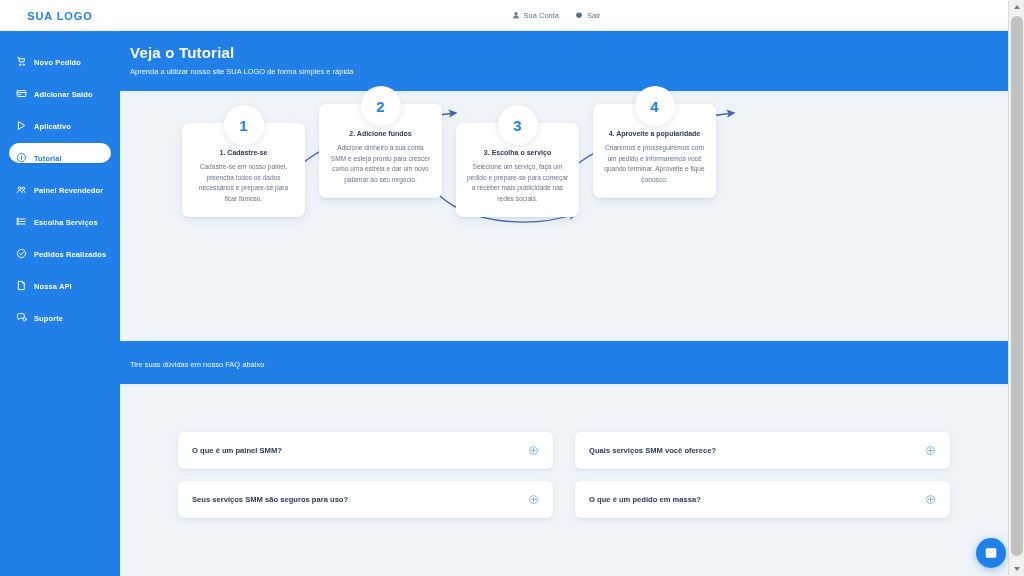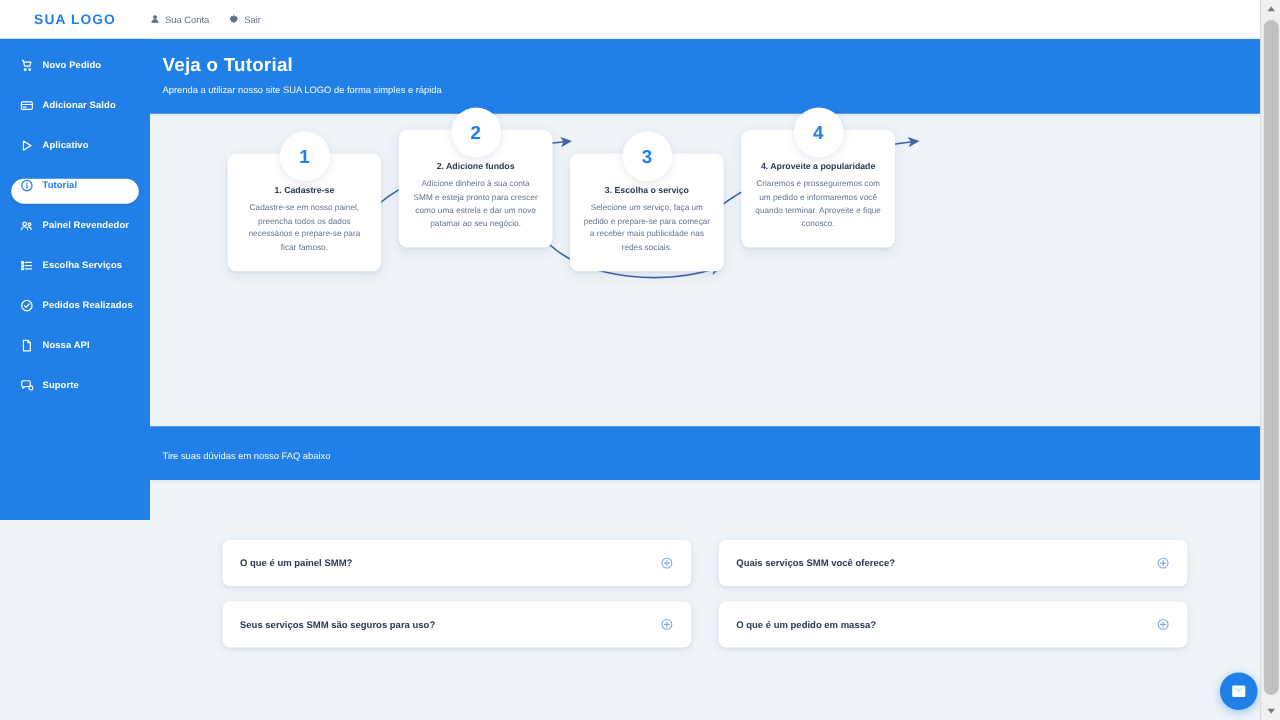--- a/index.html
+++ b/index.html
@@ -6,50 +6,50 @@
   html,body{ width:1024px; height:576px; overflow:hidden; }
   body{
     font-family:"Liberation Sans", sans-serif;
     background:#eff4f8;
     color:#3b4a60;
     -webkit-font-smoothing:antialiased;
   }
 
   
   #sidebar{
-    position:absolute; left:0; top:0; width:120px; height:416px;
+    position:absolute; left:0; top:0; width:120px; height:576px;
     background:#2180e8; z-index:30;
   }
   #sidebar-logo{
     height:31px; background:#ffffff;
     display:flex; align-items:center; justify-content:center;
   }
   #sidebar-logo span{
     color:#2180e8; font-size:11px; font-weight:bold; letter-spacing:.9px;
   }
   #sidebar-nav{ padding-top:16px; }
   .nav-item{
-    display:flex; align-items:flex-start; gap:7px;
+    display:flex; align-items:flex-end; gap:7px;
     height:20px; margin:0 9px 12px 9px; padding:0 7px;
     border-radius:11px;
     color:#ffffff; font-size:7.5px; font-weight:bold; letter-spacing:.1px;
     cursor:pointer; white-space:nowrap;
   }
   .nav-item.active{
     background:#ffffff; color:#2180e8;
     box-shadow:0 1px 3px rgba(0,0,0,.12);
   }
   .nav-ico{ width:11px; height:11px; flex:0 0 11px; display:block; }
   .nav-ico svg{ width:11px; height:11px; display:block; }
 
   
   #topbar{
     position:absolute; left:120px; top:0; right:16px; height:31px;
     background:#ffffff;
-    display:flex; align-items:center; justify-content:flex-start;
+    display:flex; align-items:center; justify-content:center;
     gap:16px; padding-right:16px;
     border-bottom:1px solid #eceff3;
     z-index:20;
   }
   .topbar-link{
     display:flex; align-items:center; gap:4px;
     font-size:7.5px; color:#61708a; cursor:pointer; white-space:nowrap;
   }
   .topbar-link svg{ width:8px; height:8px; display:block; fill:#61708a; }
 

